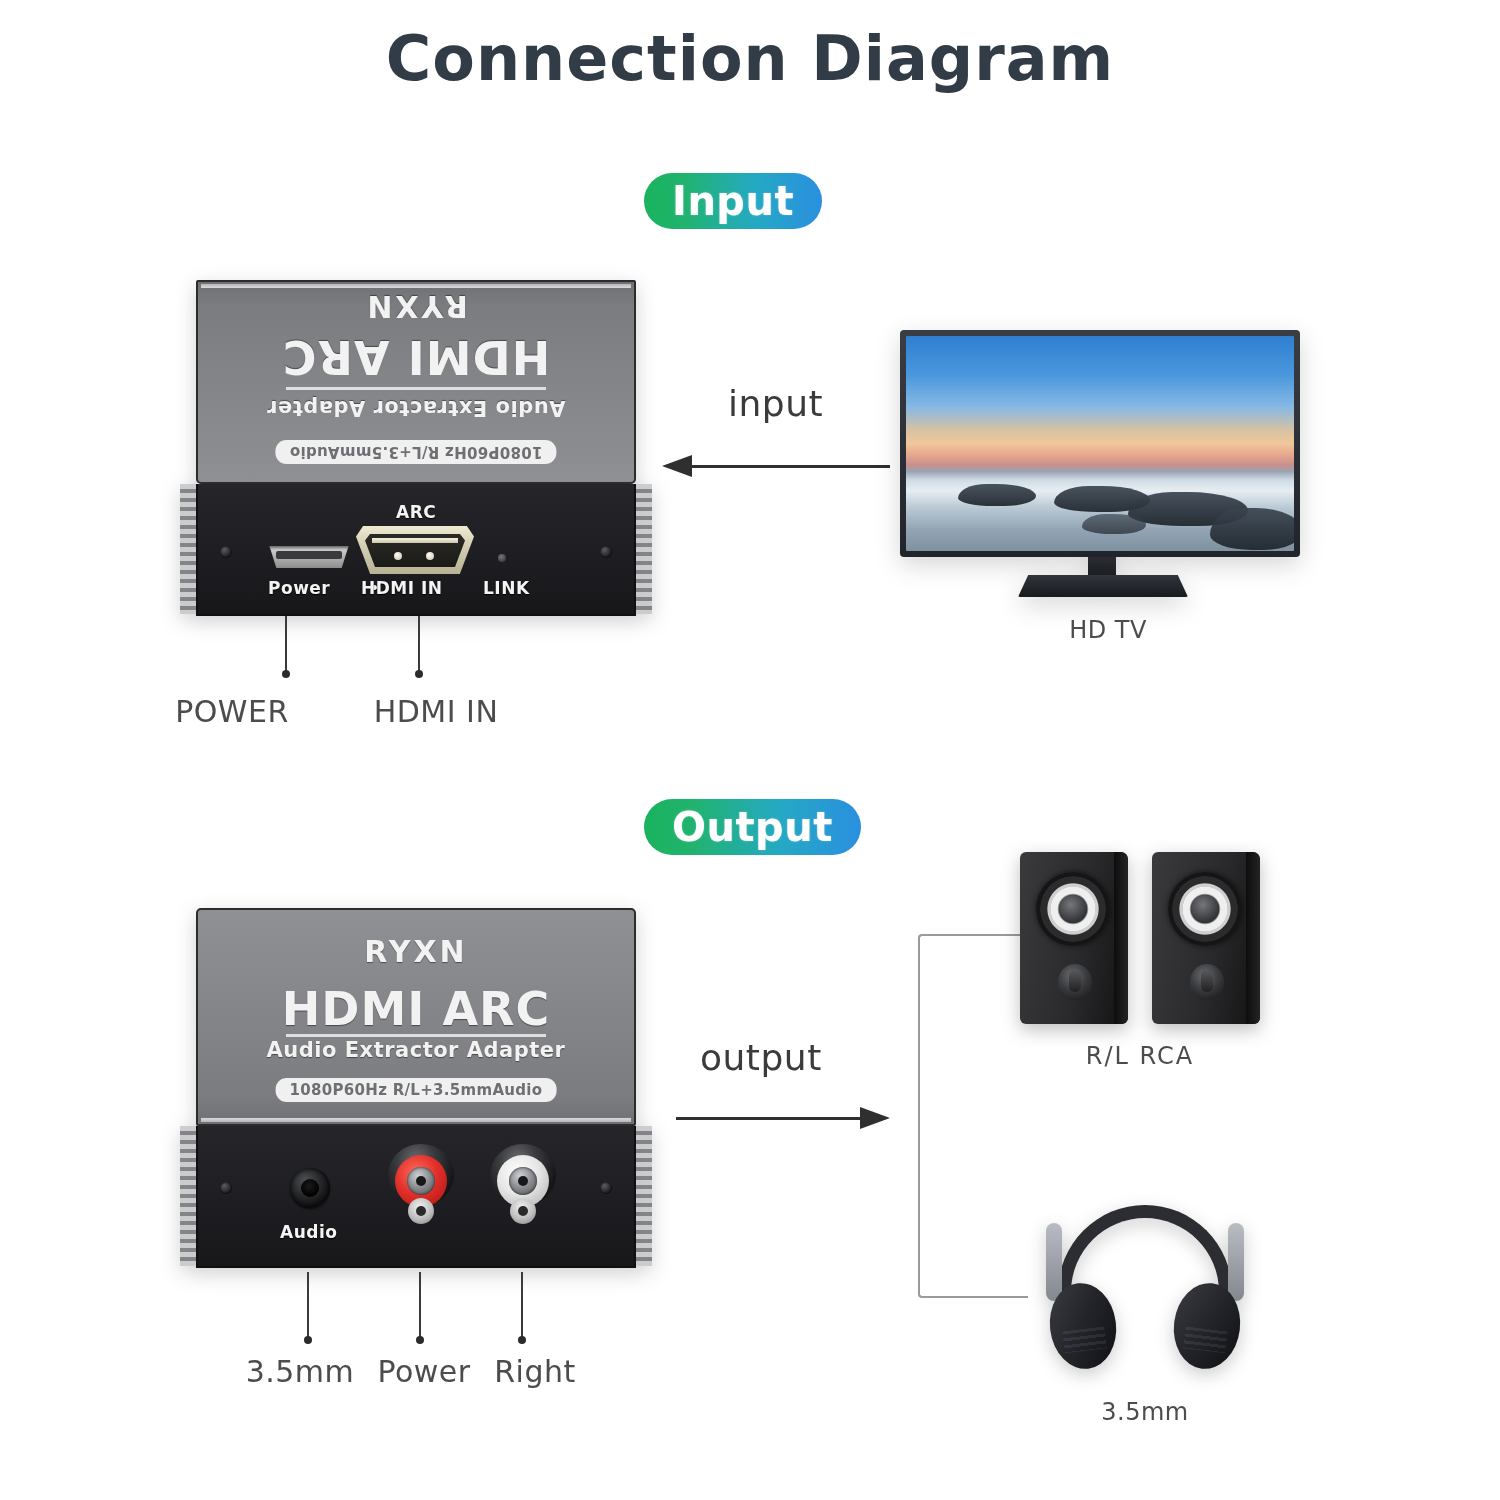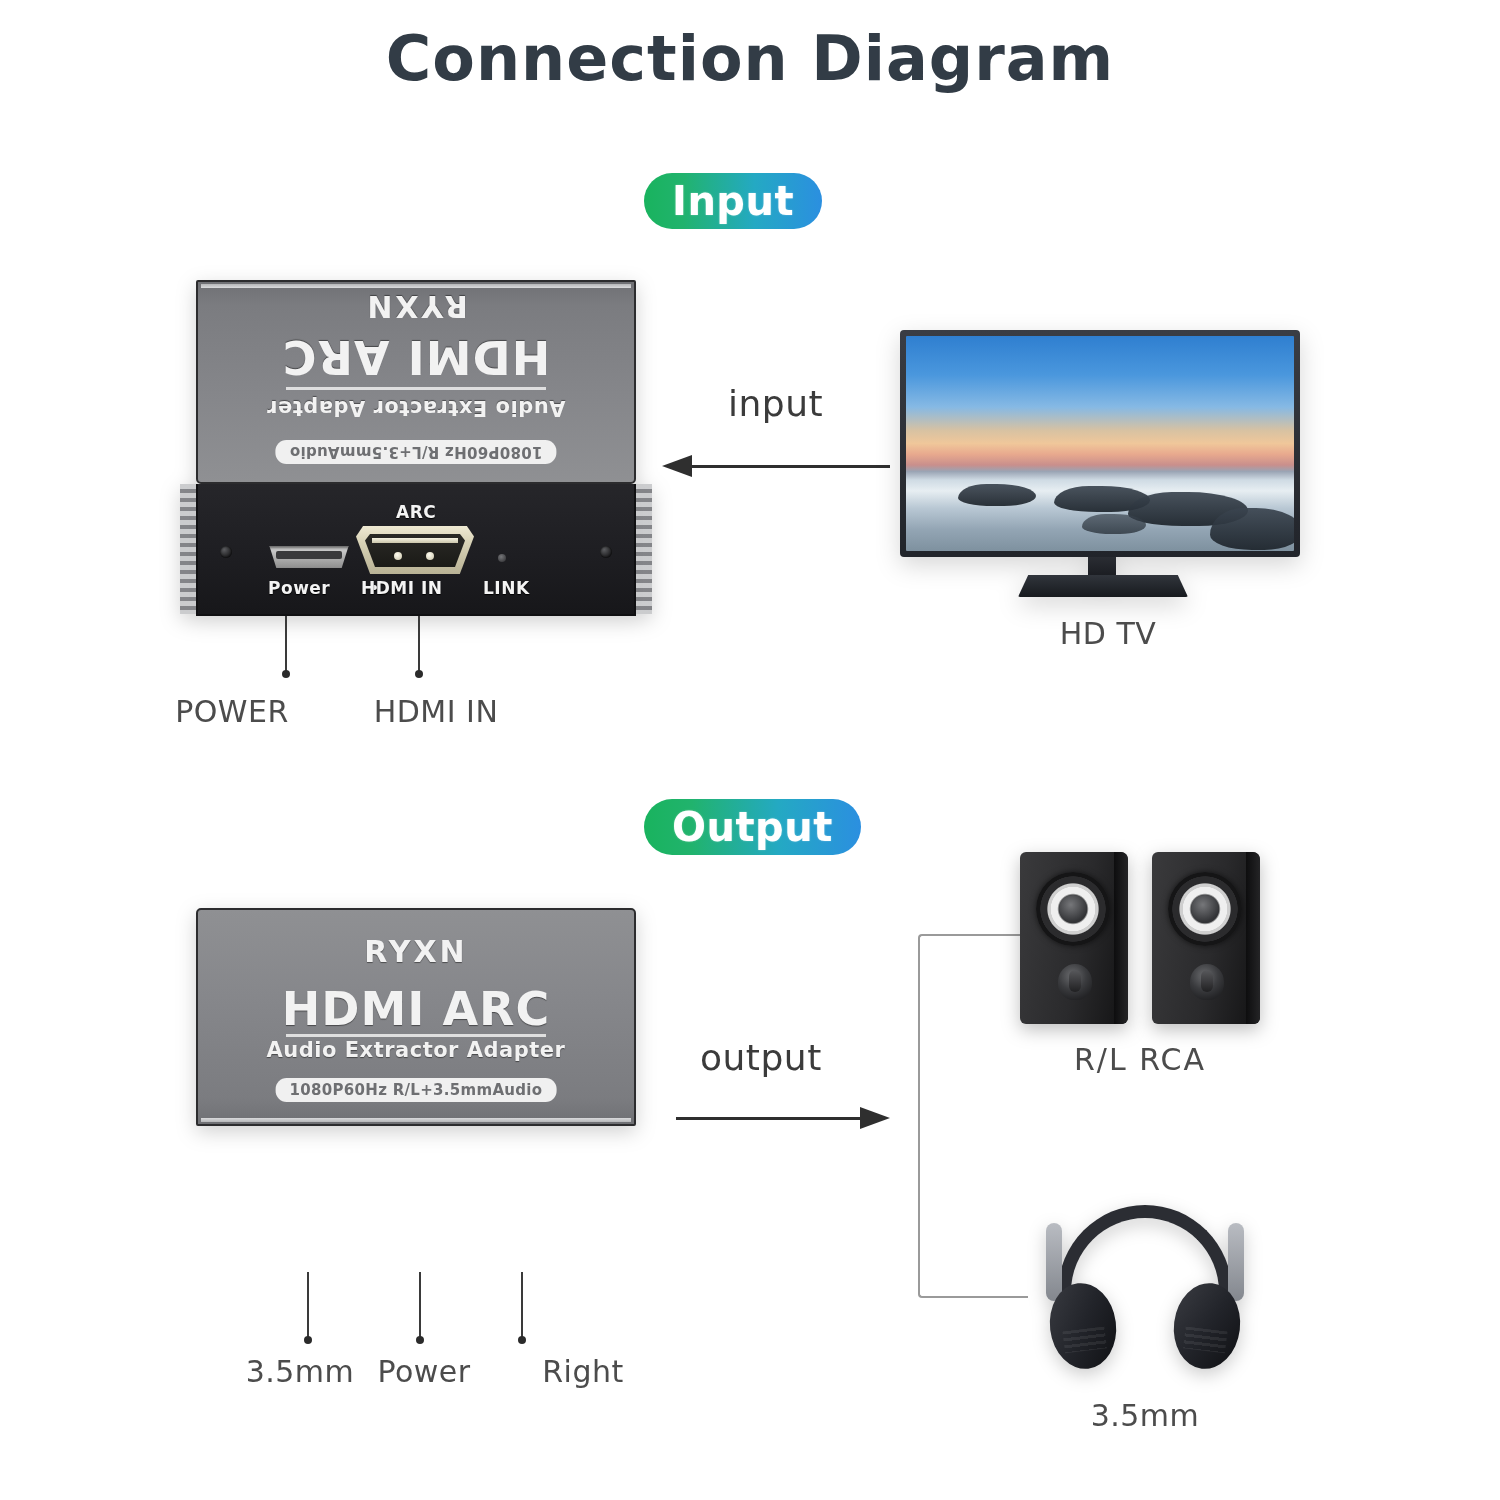--- a/index.html
+++ b/index.html
@@ -249,21 +249,21 @@
   .hp-cup {
     position:absolute; top:78px; width:66px; height:86px; border-radius: 34px/44px;
     background: linear-gradient(120deg,#3a3c42 0%, #22242a 50%, #0f1013 100%);
   }
   .hp-cup.l { left:10px; transform: rotate(-7deg); }
   .hp-cup.r { right:10px; transform: rotate(7deg); }
   .hp-cup::after{ content:""; position:absolute; left:12px; top:46px; right:12px; height:22px;
     background: repeating-linear-gradient(180deg, rgba(255,255,255,.07) 0 3px, transparent 3px 7px); }
 
   .below-label {
-    position:absolute; color:#4c4c4c; font-size:30px; letter-spacing:.5px;
+    position:absolute; color:#4c4c4c; font-size:24px; letter-spacing:.5px;
     font-family:"DejaVu Sans", sans-serif; white-space:nowrap;
     transform: translateX(-50%); text-align:center;
   }
 </style>
 </head>
 <body>
 
 <div id="stage">
 
   <div class="title">Connection Diagram</div>
@@ -337,36 +337,59 @@
 
   <div class="device" id="device-output" style="left:196px; top:908px; width:440px;">
     <div class="dev-top" style="height:218px;">
       <div class="dev-brand" style="top:24px;">RYXN</div>
       <div class="dev-model" style="top:72px;">HDMI ARC</div>
       <div class="dev-model-rule" style="left:88px; right:88px; top:124px;"></div>
       <div class="dev-sub" style="top:128px;">Audio Extractor Adapter</div>
       <div class="dev-spec" style="top:168px;">1080P60Hz  R/L+3.5mmAudio</div>
     </div>
 
+    <div class="dev-face" style="height:142px;">
+      <div class="fins l"></div>
+      <div class="fins r"></div>
+      <div class="screwhole" style="left:22px; top:56px;"></div>
+      <div class="screwhole" style="right:22px; top:56px;"></div>
+
+      <div class="jack35" style="left:92px; top:42px;"></div>
+      <div class="faceLabel" style="left:82px; top:96px;">Audio</div>
+
+      <div class="rca red" style="left:186px; top:18px;">
+        <div class="barrel"></div>
+        <div class="ring"></div>
+        <div class="center"></div>
+        <div class="tab"></div>
+      </div>
+
+      <div class="rca white" style="left:288px; top:18px;">
+        <div class="barrel"></div>
+        <div class="ring"></div>
+        <div class="center"></div>
+        <div class="tab"></div>
+      </div>
+    </div>
   </div>
 
   <div class="leader" style="left:307px; top:1272px; height:68px;">
     <div class="dot"></div>
   </div>
   <div class="callout" style="left:300px; top:1354px;">3.5mm</div>
 
   <div class="leader" style="left:419px; top:1272px; height:68px;">
     <div class="dot"></div>
   </div>
   <div class="callout" style="left:424px; top:1354px;">Power</div>
 
   <div class="leader" style="left:521px; top:1272px; height:68px;">
     <div class="dot"></div>
   </div>
-  <div class="callout" style="left:535px; top:1354px;margin-left:48px;">Right</div>
+  <div class="callout" style="left:535px; top:1354px;">Right</div>
 
   <div class="arrow-label" style="left:700px; top:1037px;">output</div>
   <div class="arrowline" style="left:676px; top:1117px; width:188px;"></div>
   <div class="arrowhead right" style="left:860px; top:1107px;"></div>
 
   <div class="bracket" style="left:918px; top:934px; width:110px; height:364px; border-radius:4px 0 0 4px;"></div>
 
   <div class="speaker" style="left:1020px; top:852px;">
     <div class="side"></div>
     <div class="driver"></div>

